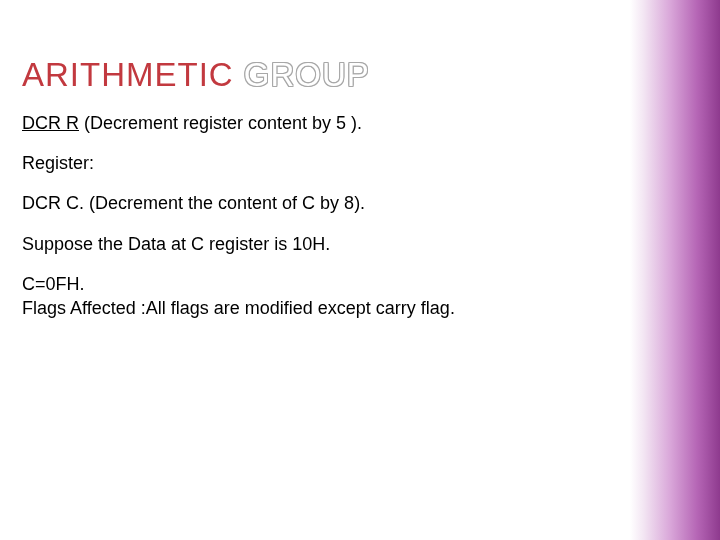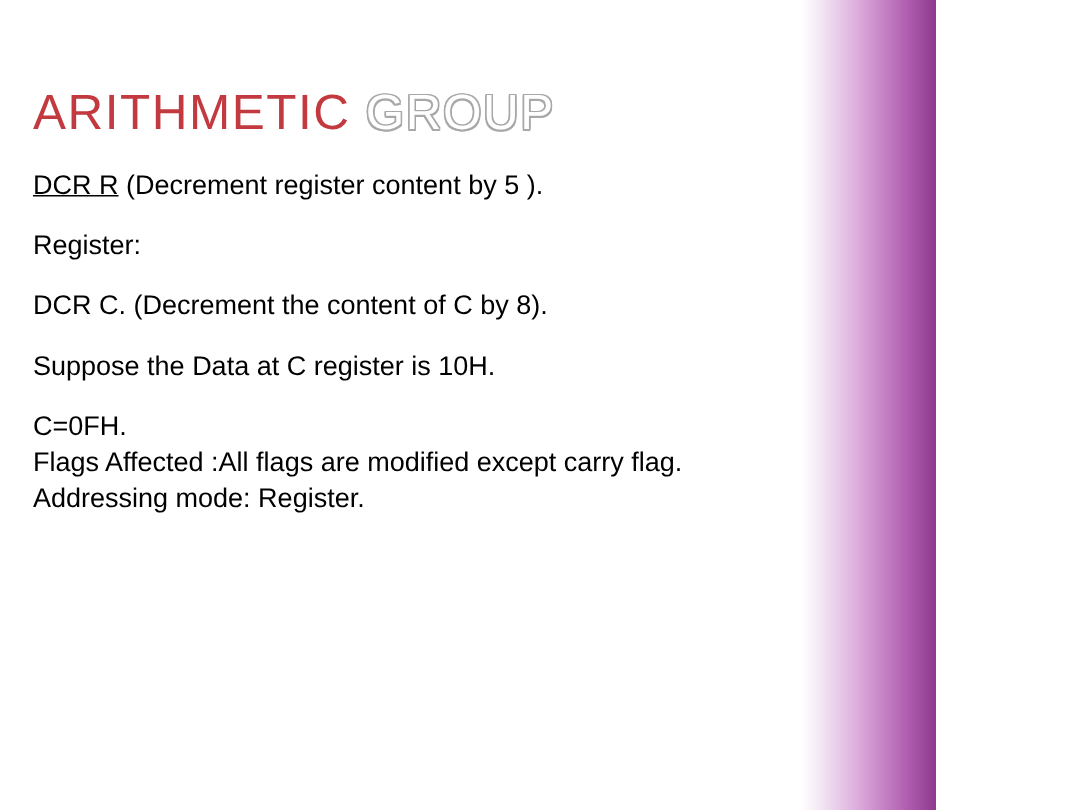--- a/index.html
+++ b/index.html
@@ -6,21 +6,21 @@
     margin: 0;
     padding: 0;
     width: 720px;
     height: 540px;
     overflow: hidden;
     font-family: Verdana, Geneva, sans-serif;
     background: #ffffff;
     position: relative;
   }
   .slide {
-    width: 624px;
+    width: 720px;
     height: 540px;
     position: relative;
     box-sizing: border-box;
   }
   .side-gradient {
     position: absolute;
     top: 0;
     right: 0;
     width: 90px;
     height: 540px;
@@ -100,18 +100,17 @@
       <p>DCR C. (Decrement the content of C by 8).</p>
 
       <p>Suppose the Data at  C register is 10H.</p>
 
 
       <p style="margin-bottom:0;">
         <span class="row" style="display:flex;">
           <span class="col-right">C=0FH.</span>
         </span>
         <span style="display:block;">Flags Affected :All flags are modified except carry flag.</span>
-        <span style="display:block;">Addressing mode: Register.</span>
       </p>
 
     </div>
   </div>
 </div>
 
 </body></html>

